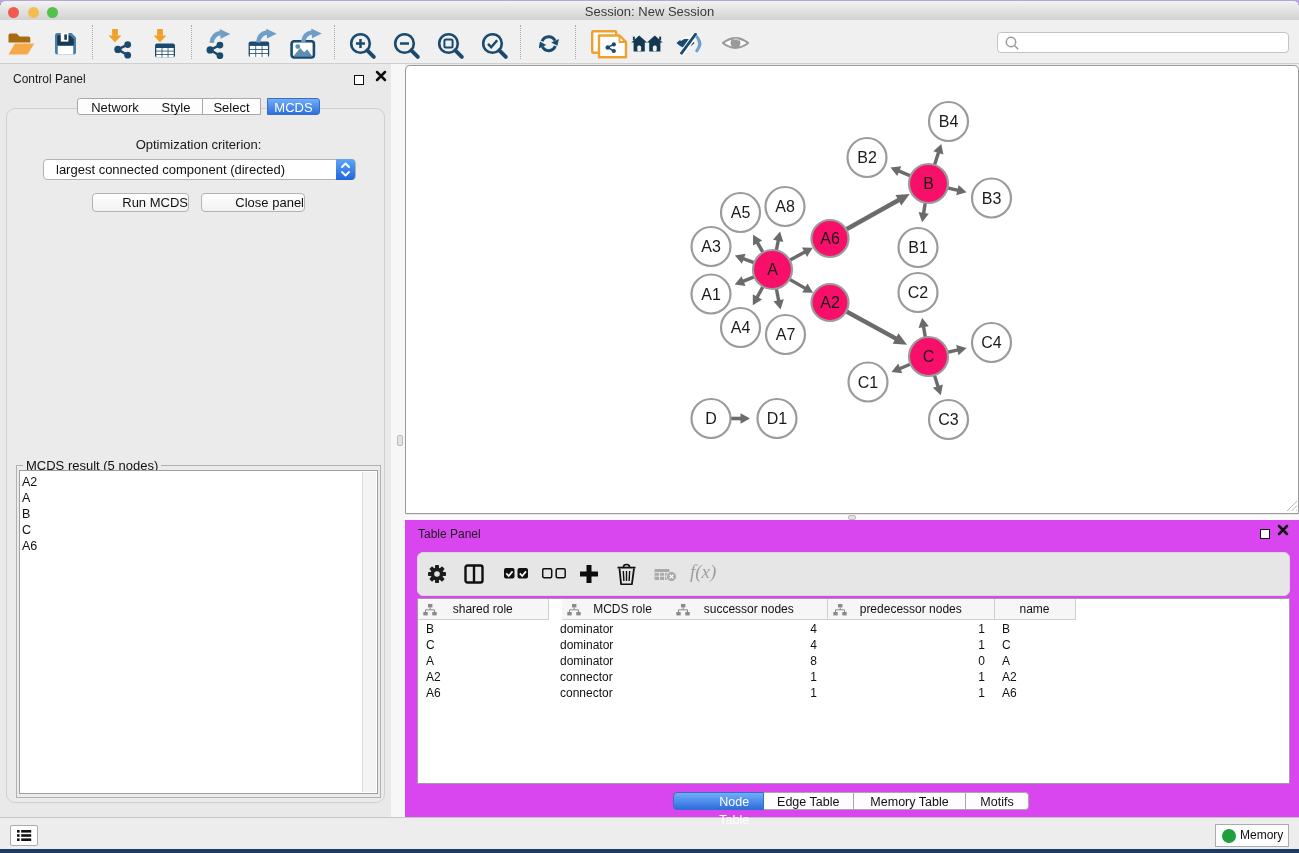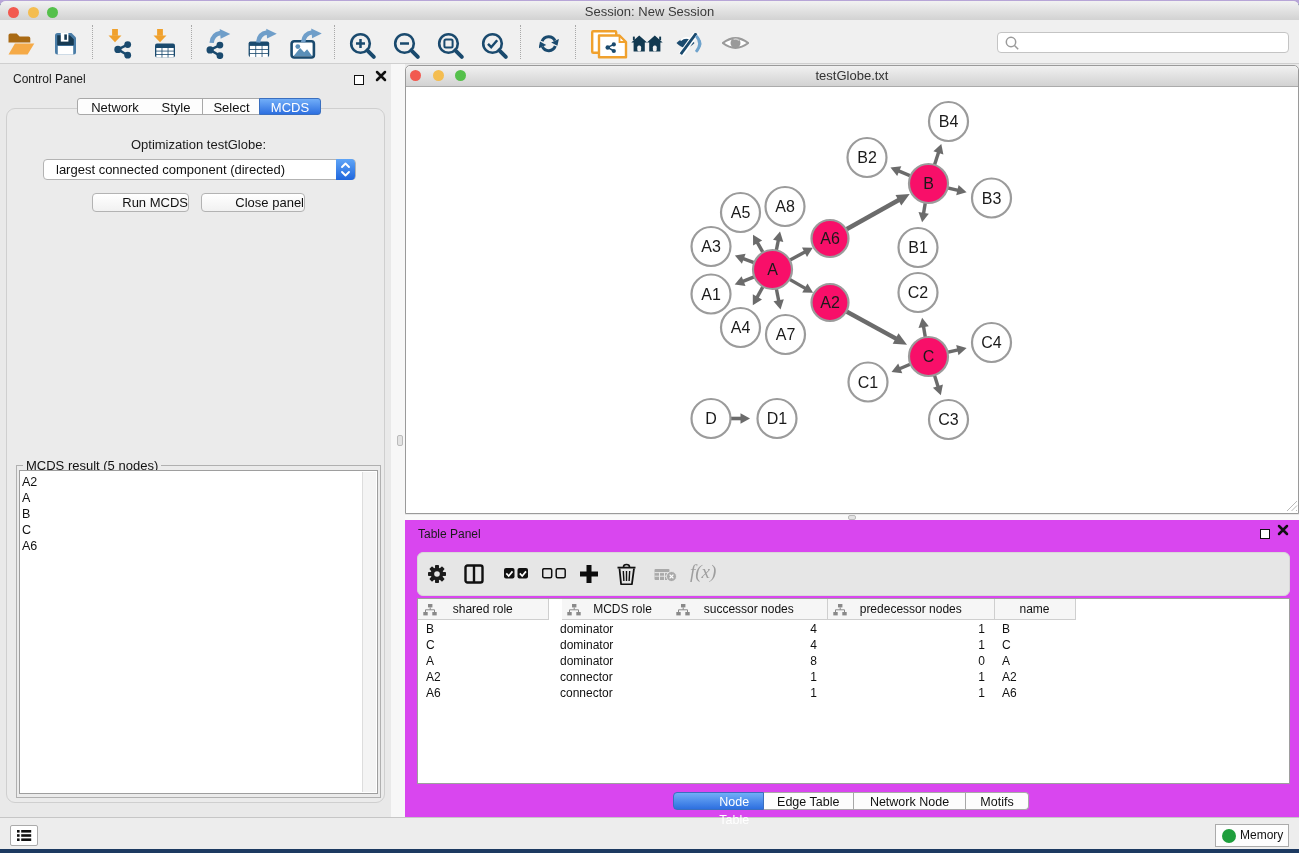--- a/index.html
+++ b/index.html
@@ -209,49 +209,43 @@
   <div class="ab ptitle" style="left:13px;top:8px">Control Panel</div>
   <div class="sqicon" style="left:354px;top:11px"></div>
   <div class="ab" style="left:375px;top:6px">
     <svg width="12" height="12">
           <path d="M2 2 L10 10 M10 2 L2 10" stroke="#111" stroke-width="2.5" stroke-linecap="round"></path>
         </svg>
   </div>
   <div class="tab" style="left:77px;top:34px;width:76px;border-radius:3px 0 0 3px">Network</div>
   <div class="tab" style="left:150px;top:34px;width:53px;border-left:none">Style</div>
   <div class="tab" style="left:203px;top:34px;width:58px;border-left:none">Select</div>
-  <div class="tab tabsel" style="left:259px;top:34px;width:62px;border-radius:0 3px 3px 0">MCDS</div>
+  <div class="tab tabsel" style="left:267px;top:34px;width:53px;border-radius:0 3px 3px 0">MCDS</div>
   <div class="ab" id="cbox"></div>
-  <div class="ab" style="left:42px;top:73px;width:313px;text-align:center;font-size:13px;color:#1a1a1a">Optimization testGlobe:</div>
+  <div class="ab" style="left:42px;top:73px;width:313px;text-align:center;font-size:13px;color:#1a1a1a">Optimization criterion:</div>
   <div class="ab" id="dropdown">largest connected component (directed)</div>
   <div class="ab" id="ddcap">
         <svg width="19" height="21">
           <path d="M6 8 L9.5 4.5 L13 8" stroke="#fff" stroke-width="1.9" fill="none" stroke-linecap="round" stroke-linejoin="round"></path>
           <path d="M6 13 L9.5 16.5 L13 13" stroke="#fff" stroke-width="1.9" fill="none" stroke-linecap="round" stroke-linejoin="round"></path>
         </svg>
       </div>
   <div class="btn" style="left:92px;top:129px;width:95px">Run MCDS</div>
   <div class="btn" style="left:201px;top:129px;width:102px">Close panel</div>
   <div class="ab" id="fieldset">
     <div class="ab" id="legend">MCDS result (5 nodes)</div>
     <div class="ab" id="mlist">
       <div style="padding:3px 0 0 2px;line-height:16px">A2<br>A<br>B<br>C<br>A6</div>
       <div class="ab" id="mscroll"></div>
     </div>
   </div>
 </div>
 <div class="ab" id="vdiv"></div>
 <div class="ab" id="vgrip"></div>
 <div class="ab" id="netwin">
-  <div class="ab" id="nwtitle">
-    <div class="light" style="left:4px;top:4px;background:#f2594f"></div>
-    <div class="light" style="left:26.5px;top:4px;background:#f4bd50"></div>
-    <div class="light" style="left:49px;top:4px;background:#55c04b"></div>
-    <div id="wtitle2" style="width:100%;text-align:center;font-size:13px;color:#333;line-height:20px">testGlobe.txt</div>
-  </div>
   <svg class="ab" style="left:0;top:21px" width="892" height="426" viewBox="0 0 890 426">
 <g stroke="#6b6b6b">
 <line x1="365.5" y1="182.5" x2="349.7" y2="154.3" stroke-width="3.4"></line>
 <line x1="365.5" y1="182.5" x2="371.6" y2="151.9" stroke-width="3.4"></line>
 <line x1="365.5" y1="182.5" x2="334.9" y2="171.1" stroke-width="3.4"></line>
 <line x1="365.5" y1="182.5" x2="334.7" y2="194.8" stroke-width="3.4"></line>
 <line x1="365.5" y1="182.5" x2="349.4" y2="211.6" stroke-width="3.4"></line>
 <line x1="365.5" y1="182.5" x2="372.0" y2="215.1" stroke-width="3.4"></line>
 <line x1="365.5" y1="182.5" x2="399.2" y2="164.3" stroke-width="3.4"></line>
 <line x1="365.5" y1="182.5" x2="399.6" y2="202.1" stroke-width="3.4"></line>
@@ -476,21 +470,21 @@
 <div class="trow" style="left:584px;top:70px;width:70px">A2</div>
 <div class="trow" style="left:8px;top:86px;width:100px">A6</div>
 <div class="trow" style="left:142px;top:86px;width:100px">connector</div>
 <div class="trow num" style="left:300px;top:86px;width:99px">1</div>
 <div class="trow num" style="left:460px;top:86px;width:107px">1</div>
 <div class="trow" style="left:584px;top:86px;width:70px">A6</div>
   </div>
   <div class="ab" style="left:268px;top:272px">
 <div class="tab tabsel" style="position:absolute;left:0px;top:0;width:90.5px;height:18px;line-height:18px;font-size:12.5px;border-radius:4px 0 0 4px;padding-left:32px;">Node Table</div>
 <div class="tab" style="position:absolute;left:90.5px;top:0;width:90.5px;height:18px;line-height:18px;font-size:12.5px;border-left:none;">Edge Table</div>
-<div class="tab" style="position:absolute;left:181px;top:0;width:112px;height:18px;line-height:18px;font-size:12.5px;border-left:none;">Network Node</div>
+<div class="tab" style="position:absolute;left:181px;top:0;width:112px;height:18px;line-height:18px;font-size:12.5px;border-left:none;">Memory Table</div>
 <div class="tab" style="position:absolute;left:293px;top:0;width:63px;height:18px;line-height:18px;font-size:12.5px;border-radius:0 4px 4px 0;border-left:none;text-align:center;">Motifs</div>
   </div>
 </div>
 <div class="ab" id="statusbar">
   <div class="ab" id="listbtn">
         <svg width="26" height="19" viewBox="0 0 26 19">
           <g fill="#111">
             <rect x="6" y="4" width="2.6" height="2.6"></rect>
             <rect x="6" y="8.2" width="2.6" height="2.6"></rect>
             <rect x="6" y="12.4" width="2.6" height="2.6"></rect>

